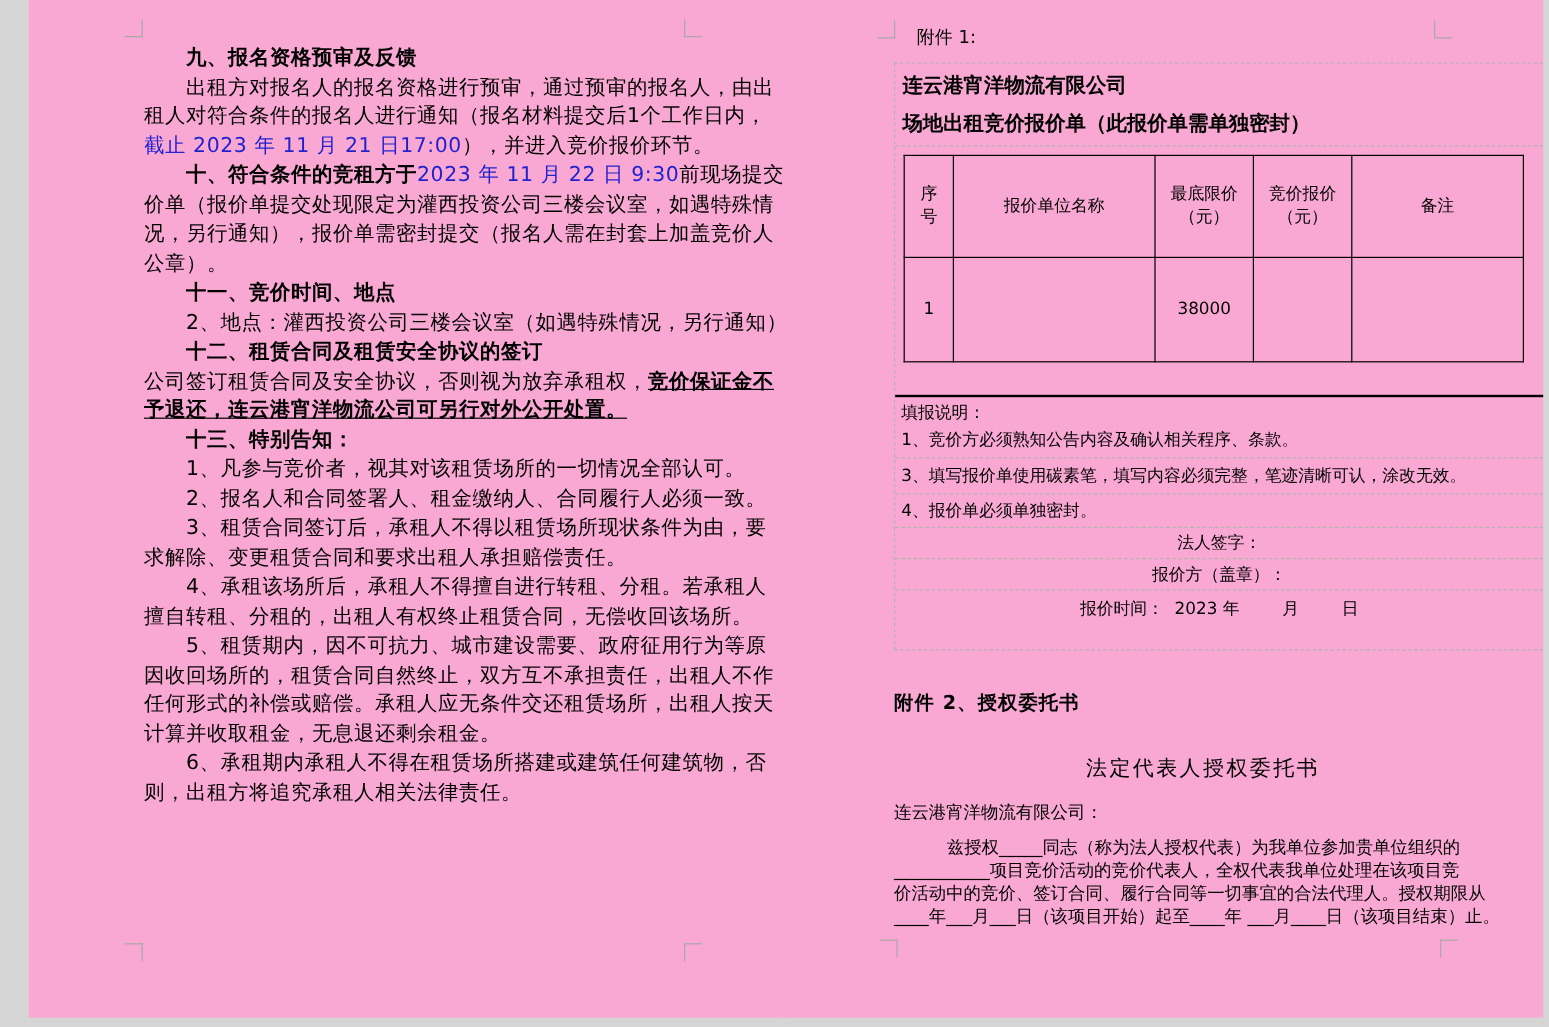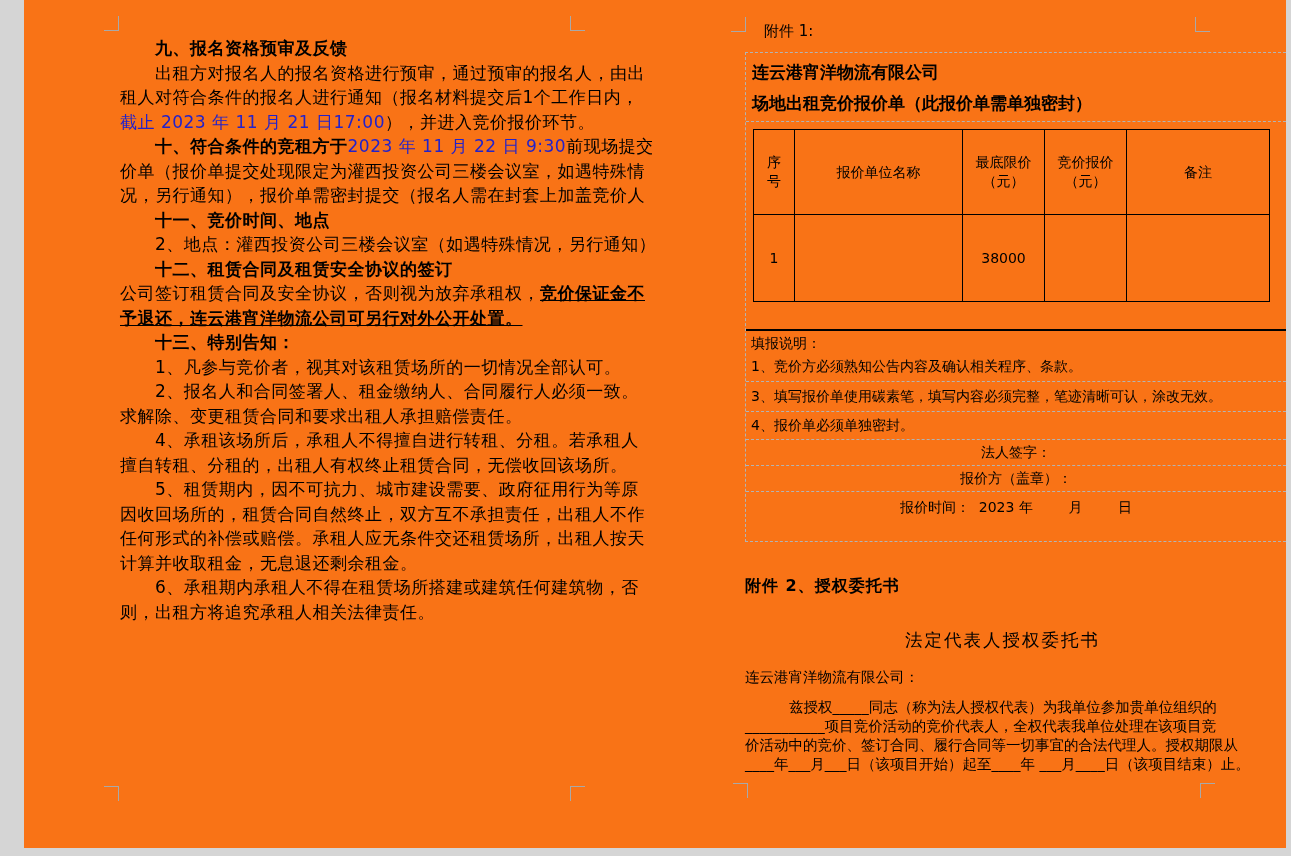--- a/index.html
+++ b/index.html
@@ -2,21 +2,21 @@
 <html><head>
 <meta charset="utf-8">
 <style>
   html,body{margin:0;padding:0;}
   body{
     width:1291px;height:856px;position:relative;overflow:hidden;
     background:#d5d5d5;
     font-family:"DejaVu Sans","Liberation Sans",sans-serif;
     color:#000;
   }
-  .page{position:absolute;top:0;height:848px;width:634px;background:#f97316;}
+  .page{position:absolute;top:0;height:848px;width:634px;background:#f9a8d4;}
   #page-left{left:24px;}
   #page-right{left:652px;}
 
   
   .mark{position:absolute;width:14px;height:14px;}
   .mark.tl{border-right:1px solid #a9a9a9;border-bottom:1px solid #a9a9a9;}
   .mark.tr{border-left:1px solid #a9a9a9;border-bottom:1px solid #a9a9a9;}
   .mark.bl{border-right:1px solid #a9a9a9;border-top:1px solid #a9a9a9;}
   .mark.br{border-left:1px solid #a9a9a9;border-top:1px solid #a9a9a9;}
 
@@ -67,28 +67,30 @@
   <div class="mark br" style="left:546px;top:786px;"></div>
 
   <div class="textcol">
       <div class="tline ind"><span class="seg-b">九、报名资格预审及反馈</span></div>
       <div class="tline ind"><span>出租方对报名人的报名资格进行预审，通过预审的报名人，由出</span></div>
       <div class="tline"><span>租人对符合条件的报名人进行通知（报名材料提交后1个工作日内，</span></div>
       <div class="tline"><span class="seg-u">截止 2023 年 11 月 21 日17:00</span><span>），并进入竞价报价环节。</span></div>
       <div class="tline ind"><span class="seg-b">十、符合条件的竞租方于</span><span class="seg-u">2023 年 11 月 22 日 9:30</span><span>前现场提交报</span></div>
       <div class="tline"><span>价单（报价单提交处现限定为灌西投资公司三楼会议室，如遇特殊情</span></div>
       <div class="tline"><span>况，另行通知），报价单需密封提交（报名人需在封套上加盖竞价人</span></div>
+      <div class="tline"><span>公章）。</span></div>
       <div class="tline ind"><span class="seg-b">十一、竞价时间、地点</span></div>
       <div class="tline ind"><span>2、地点：灌西投资公司三楼会议室（如遇特殊情况，另行通知）。</span></div>
       <div class="tline ind"><span class="seg-b">十二、租赁合同及租赁安全协议的签订</span></div>
       <div class="tline"><span>公司签订租赁合同及安全协议，否则视为放弃承租权，</span><span class="seg-bu">竞价保证金不</span></div>
       <div class="tline"><span class="seg-bu">予退还，连云港宵洋物流公司可另行对外公开处置。</span></div>
       <div class="tline ind"><span class="seg-b">十三、特别告知：</span></div>
       <div class="tline ind"><span>1、凡参与竞价者，视其对该租赁场所的一切情况全部认可。</span></div>
       <div class="tline ind"><span>2、报名人和合同签署人、租金缴纳人、合同履行人必须一致。</span></div>
+      <div class="tline ind"><span>3、租赁合同签订后，承租人不得以租赁场所现状条件为由，要</span></div>
       <div class="tline"><span>求解除、变更租赁合同和要求出租人承担赔偿责任。</span></div>
       <div class="tline ind"><span>4、承租该场所后，承租人不得擅自进行转租、分租。若承租人</span></div>
       <div class="tline"><span>擅自转租、分租的，出租人有权终止租赁合同，无偿收回该场所。</span></div>
       <div class="tline ind"><span>5、租赁期内，因不可抗力、城市建设需要、政府征用行为等原</span></div>
       <div class="tline"><span>因收回场所的，租赁合同自然终止，双方互不承担责任，出租人不作</span></div>
       <div class="tline"><span>任何形式的补偿或赔偿。承租人应无条件交还租赁场所，出租人按天</span></div>
       <div class="tline"><span>计算并收取租金，无息退还剩余租金。</span></div>
       <div class="tline ind"><span>6、承租期内承租人不得在租赁场所搭建或建筑任何建筑物，否</span></div>
       <div class="tline"><span>则，出租方将追究承租人相关法律责任。</span></div>
     </div>

